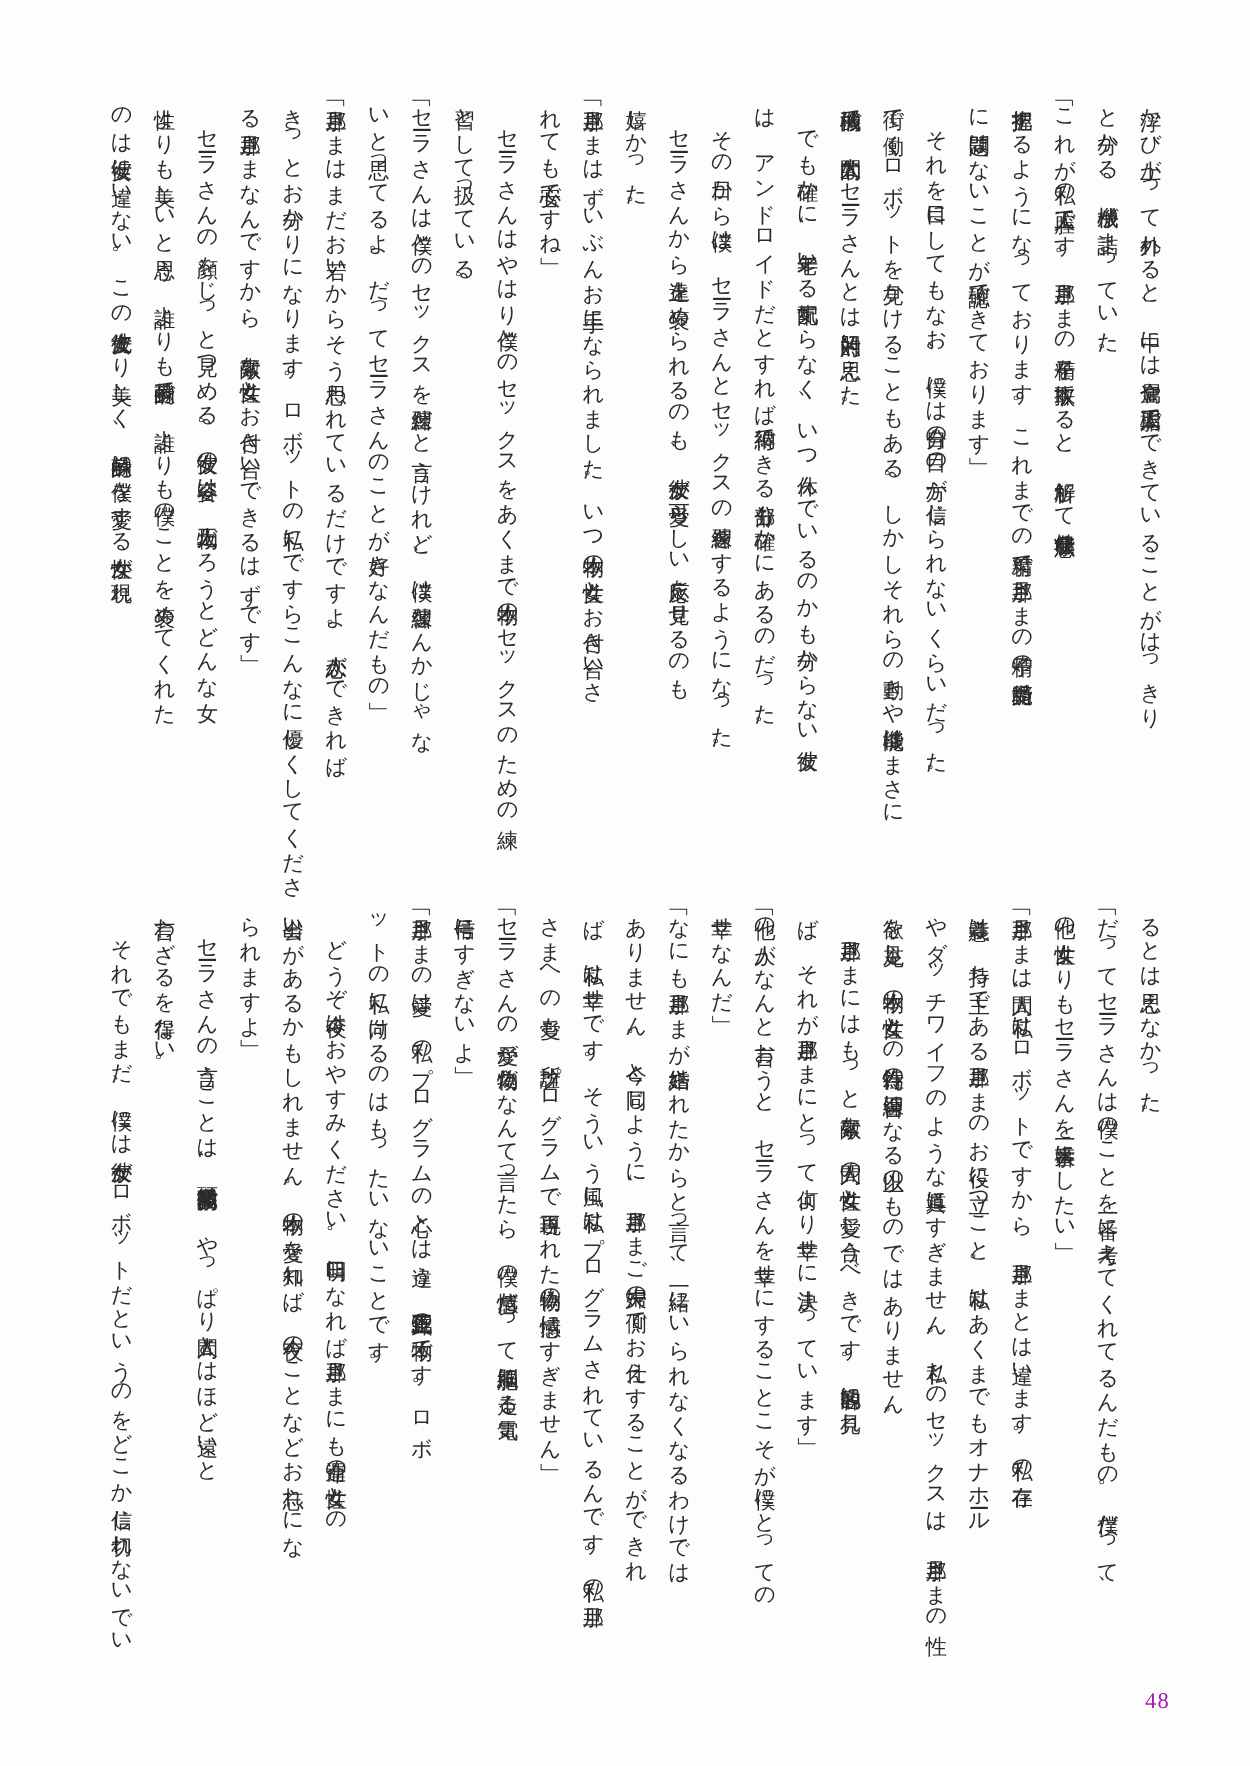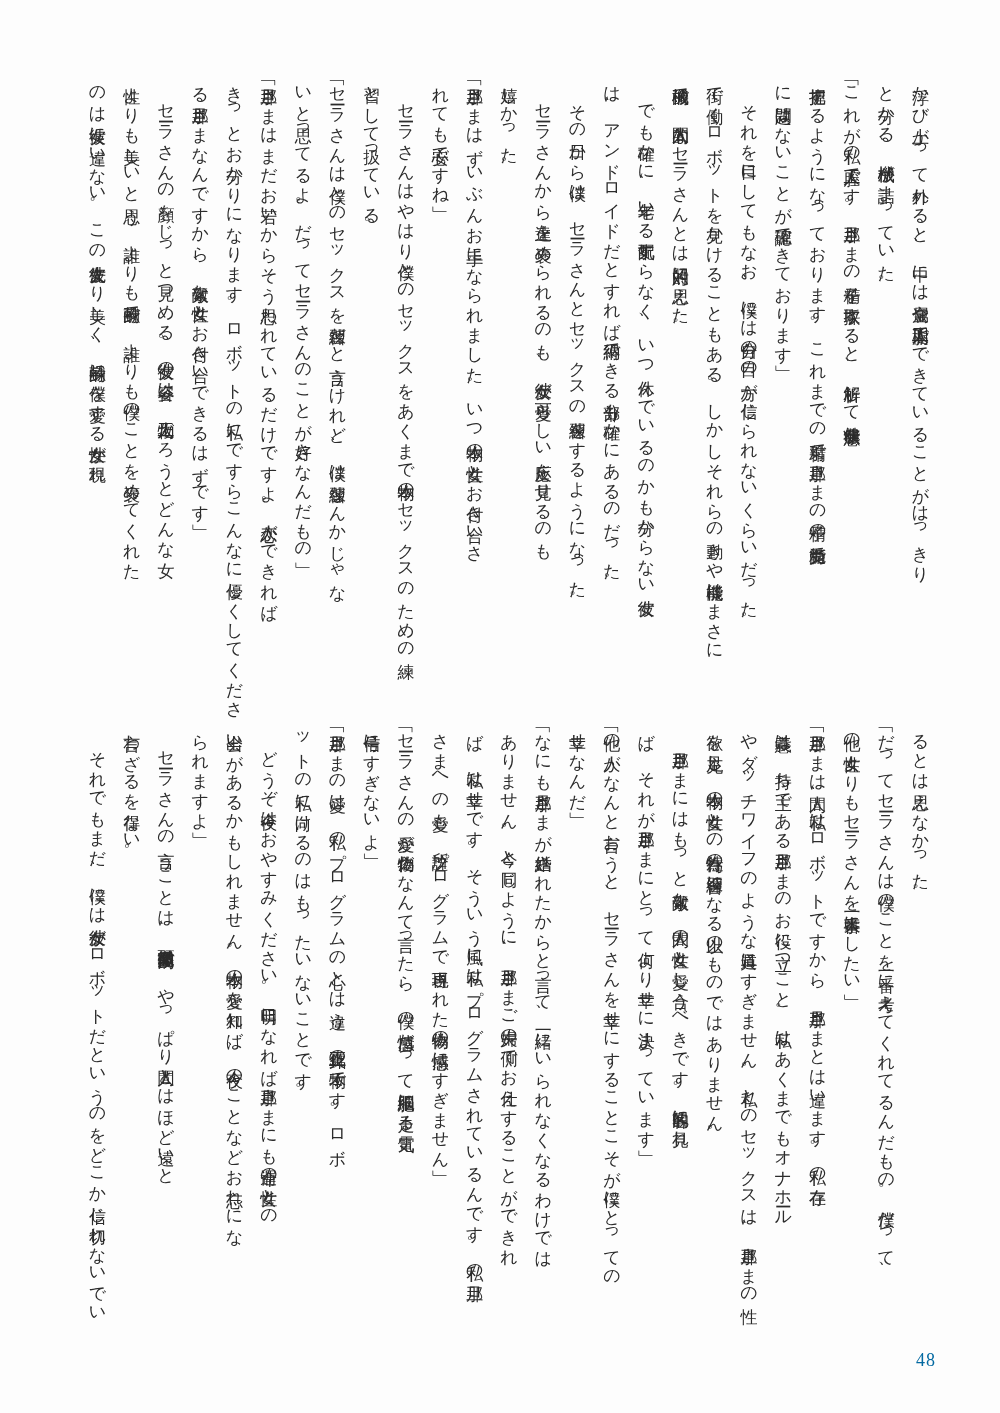--- a/index.html
+++ b/index.html
@@ -31,21 +31,21 @@
     white-space: nowrap;
   }
   #band-top { top: 75px; }
   #band-bottom { top: 722px; }
   .page-number {
     position: absolute;
     top: 1350px;
     right: 64px;
     font-size: 18px;
     letter-spacing: 1px;
-    color: #0369a1;
+    color: #a21caf;
   }
 </style>
 </head>
 <body>
 
 <div class="page" style="background: rgb(253, 253, 253); color: rgb(43, 43, 43);">
   <div id="band-top" class="band">
       <p>浮かび上がって外れると、中には金属や人工樹脂でできていることがはっきり</p>
       <p>と分かる、機械が詰まっていた。</p>
       <p>「これが私の人工膣です。旦那さまの精子を採取すると、解析して健康状態を</p>

